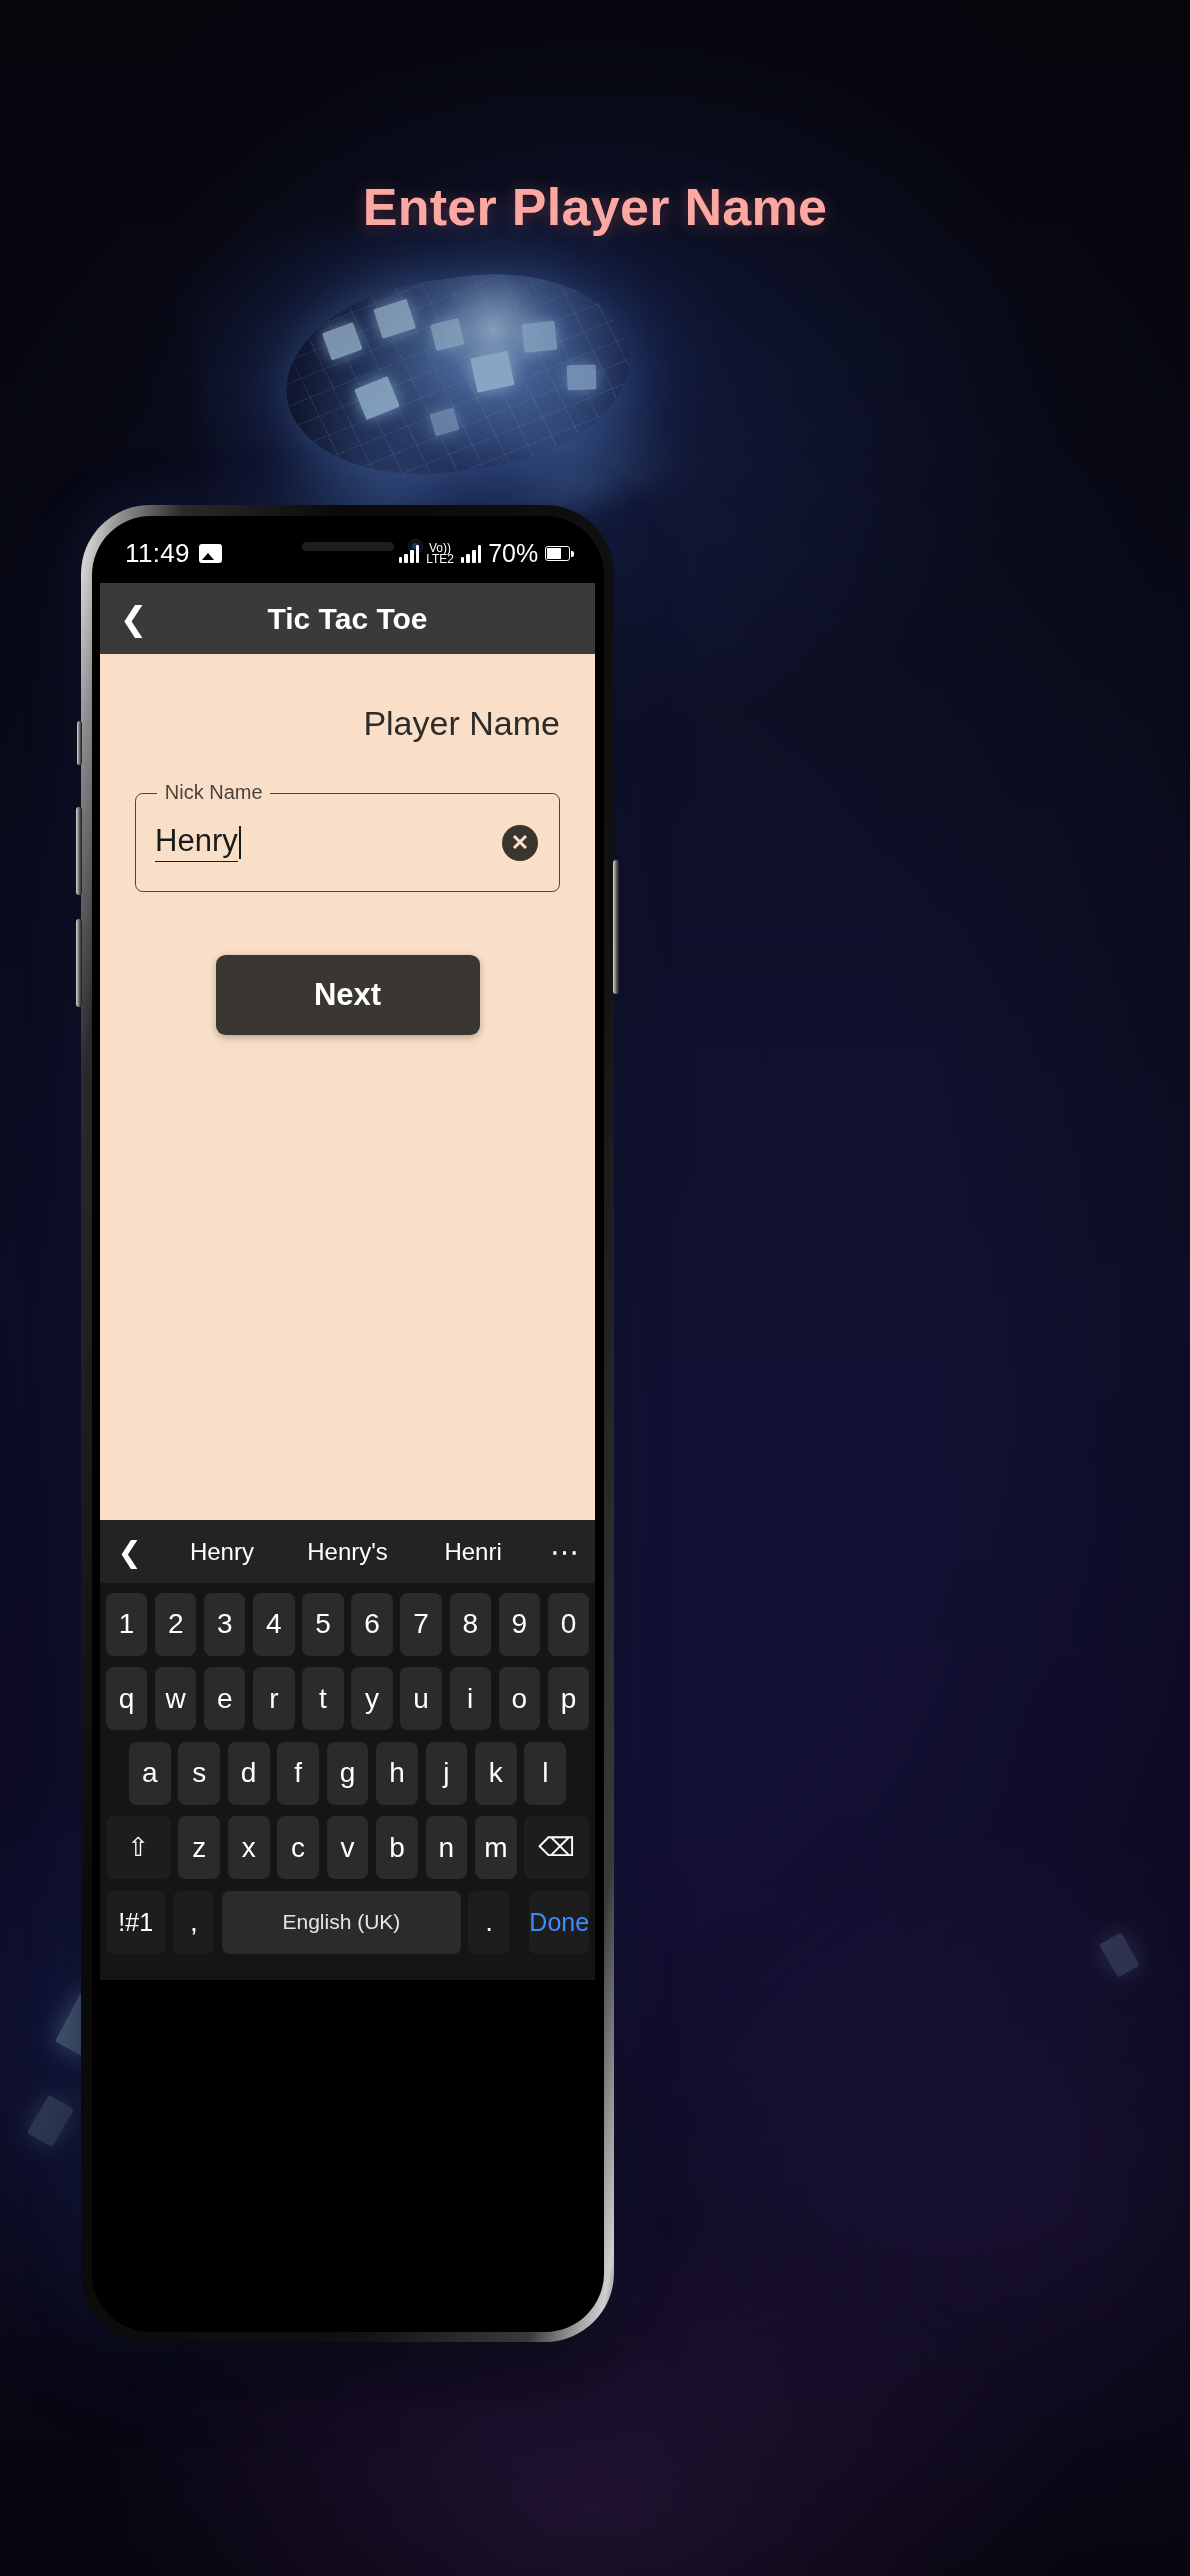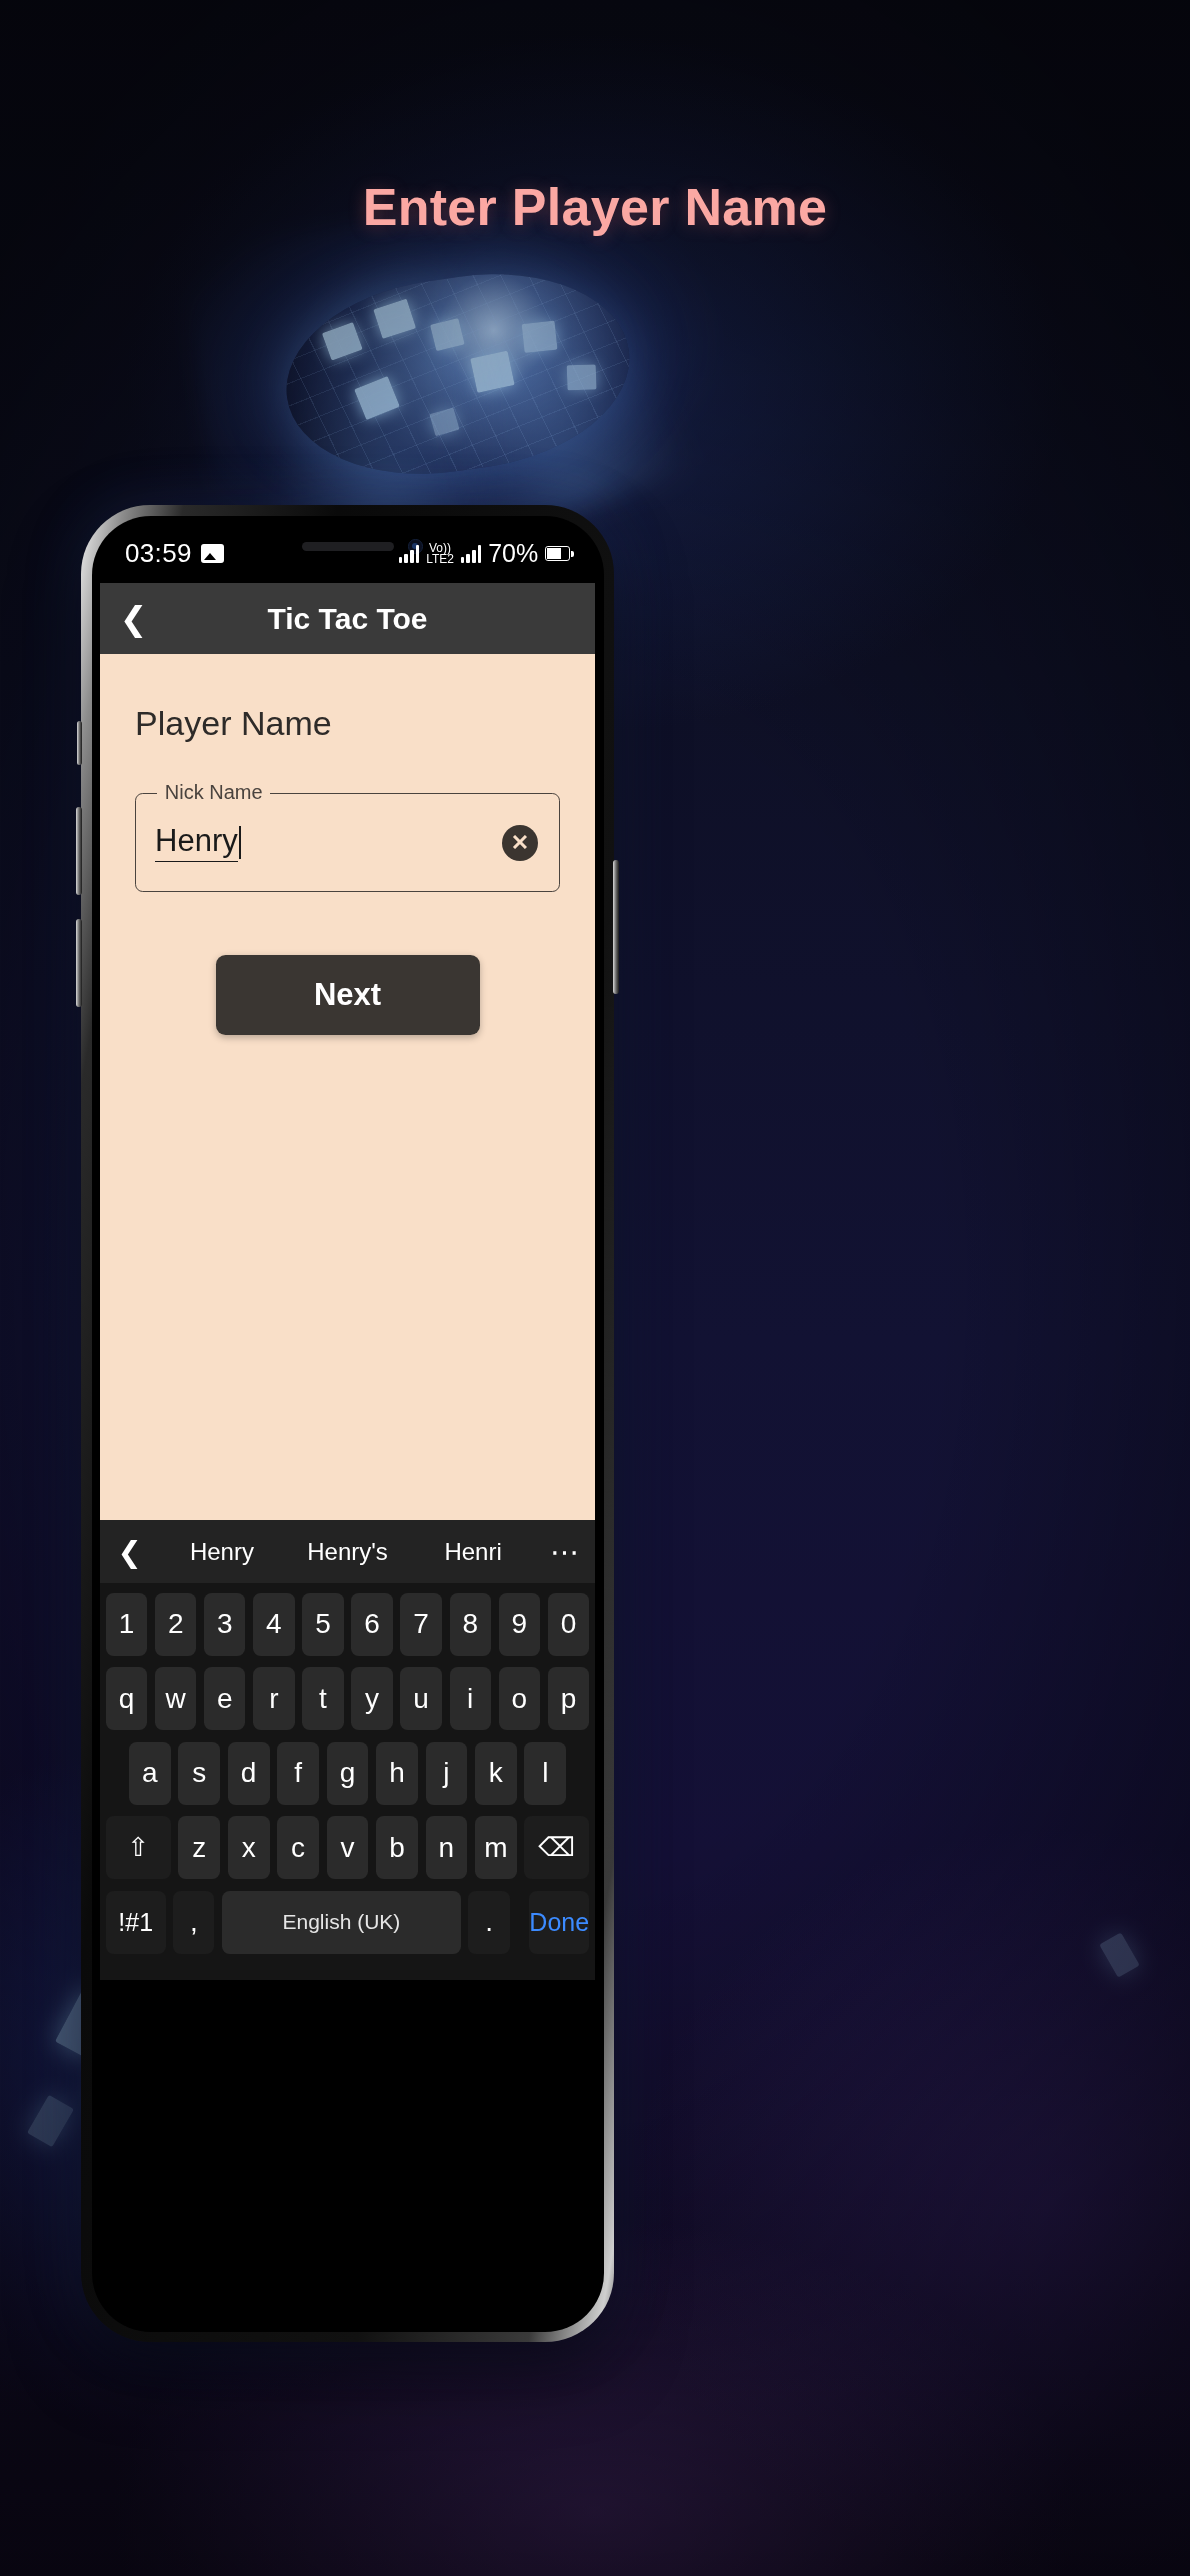--- a/index.html
+++ b/index.html
@@ -167,20 +167,21 @@
   #appbar-title {
     position:absolute; left:0; right:0; text-align:center;
     font-size:30px; font-weight:bold; color:#fff; pointer-events:none;
   }
 
   
   #content {
     background:#F9DFC8;
     height:866px;
     padding:50px 35px 16px 35px;
+    text-align:right;
   }
   #content-heading {
     font-size:34px; color:#2e2b29; font-weight:500;
   }
 
   
   #field-wrap { margin-top:50px; position:relative; }
   #field-box {
     height:99px; border:1.9px solid #4a433e; border-radius:7.7px;
     display:flex; align-items:center; padding:0 19px;
@@ -284,21 +285,21 @@
 
   <div id="phone-inner">
     <div id="screen">
 
       <div id="statusbar">
         <div id="notch">
           <div id="notch-speaker"></div>
           <div id="notch-cam"></div>
         </div>
         <div id="sb-left">
-          <span>03:59</span>
+          <span>11:49</span>
           <span class="sb-img-icon"></span>
         </div>
         <div id="sb-right">
           <span class="bars">
               <i></i>
               <i></i>
               <i></i>
               <i></i>
             </span>
           <span class="volte">

